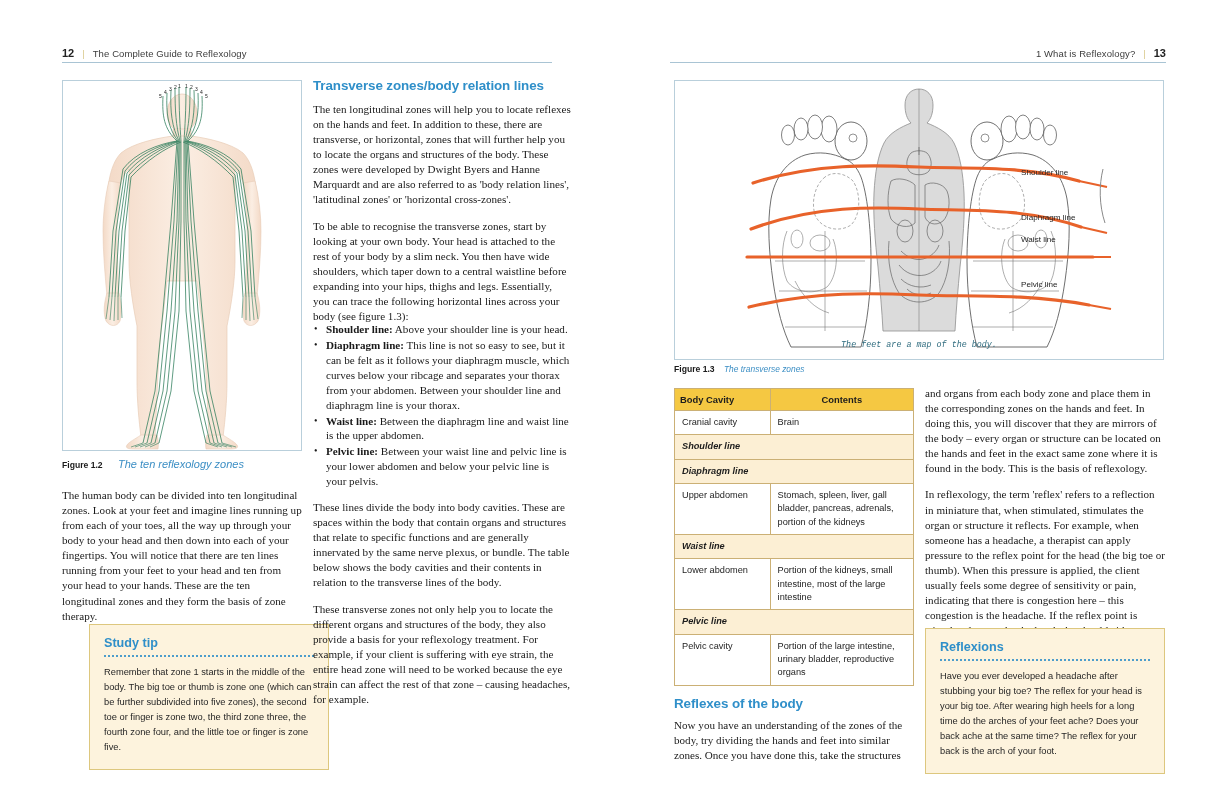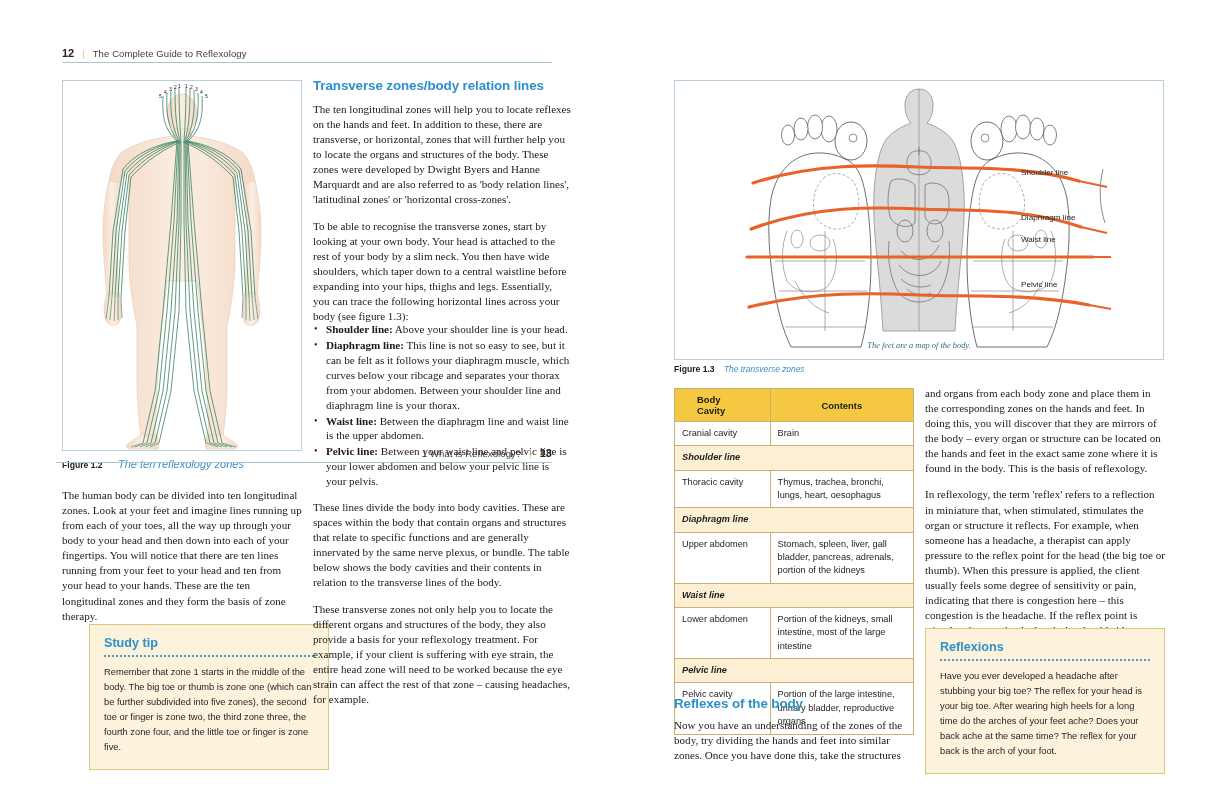--- a/index.html
+++ b/index.html
@@ -4,21 +4,21 @@
 <style>
   * { box-sizing: border-box; }
   html, body { margin:0; padding:0; }
   body {
     width:1228px; height:800px;
     background:#ffffff;
     font-family:"Liberation Serif", serif;
     color:#1a1a1a;
     overflow:hidden;
   }
-  .spread { position:relative; width:1228px; height:800px; display:flex;flex-direction:column; }
+  .spread { position:relative; width:1228px; height:800px; display:flex; }
   .page { position:relative; width:614px; height:800px; padding:0; }
 
   
   .runhead {
     position:absolute; top:42px; left:62px; right:62px;
     height:22px;
     font-family:"Liberation Sans", sans-serif;
     font-size:9.5px; color:#3c3c3c;
     display:flex; align-items:center;
   }
@@ -88,37 +88,37 @@
   }
 
   
   .fig13-box {
     position:absolute; left:674px; top:80px; width:490px; height:280px;
     border:1px solid #b9cfdb; background:#fff; overflow:hidden;
   }
   .figcaption-inner {
     position:absolute; left:0; right:0; bottom:9px; text-align:center;
     font-size:8.4px; font-style:italic; color:#2e6b7e;
-    font-family:Liberation Serif, serif;
+    font-family:Liberation Mono, monospace;
   }
   .annot {
     position:absolute;
     font-family:"Liberation Sans", sans-serif;
     font-size:8.1px; color:#232323; white-space:nowrap;
   }
 
   
   table.cavities {
     border-collapse:collapse; width:100%;
     font-family:"Liberation Sans", sans-serif; font-size:9.2px;
     color:#1d1d1d;
   }
   table.cavities th {
     background:#f5c842; border:1px solid #cbb075;
-    padding:5px 22px; font-weight:bold; font-size:9.4px;
+    padding:5px 5px; font-weight:bold; font-size:9.4px;
   }
   table.cavities th.c1 { text-align:left; width:40%; }
   table.cavities th.c2 { text-align:center;margin-left:24px; }
   table.cavities td {
     border:1px solid #cbb075; padding:5px 7px; vertical-align:top;
     line-height:1.45; background:#fff;
   }
   table.cavities tr.sect td {
     background:#fcefd4; font-style:italic; font-weight:bold;
   }
@@ -406,24 +406,20 @@
         </tr>
       </thead>
       <tbody>
         <tr>
           <td>Cranial cavity</td>
           <td>Brain</td>
         </tr>
         <tr class="sect">
           <td colspan="2">Shoulder line</td>
         </tr>
-        <tr>
-          <td>Thoracic cavity</td>
-          <td>Thymus, trachea, bronchi, lungs, heart, oesophagus</td>
-        </tr>
         <tr class="sect">
           <td colspan="2">Diaphragm line</td>
         </tr>
         <tr>
           <td>Upper abdomen</td>
           <td>Stomach, spleen, liver, gall bladder, pancreas, adrenals, portion of the kidneys</td>
         </tr>
         <tr class="sect">
           <td colspan="2">Waist line</td>
         </tr>

